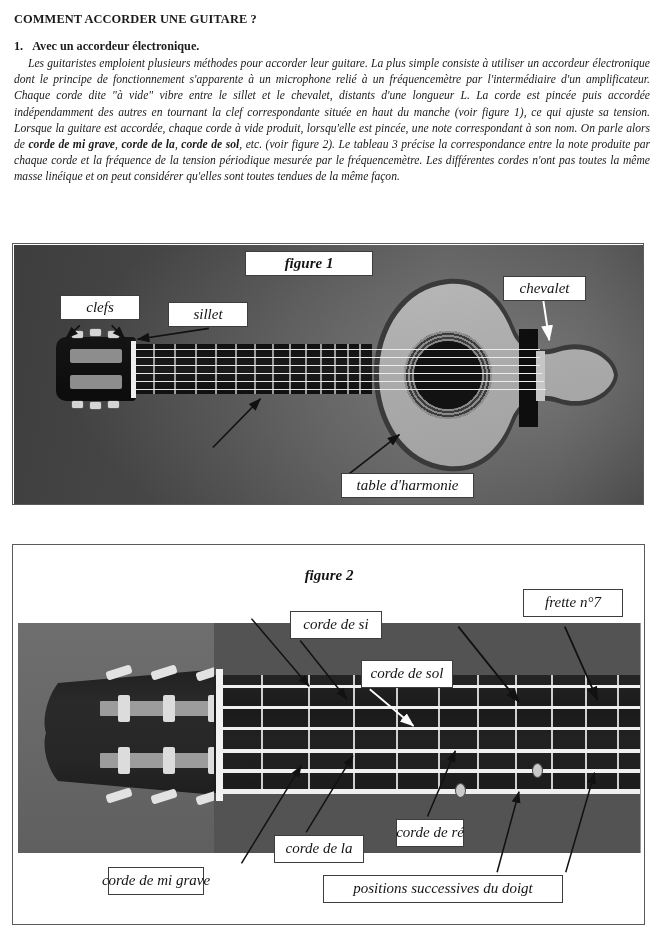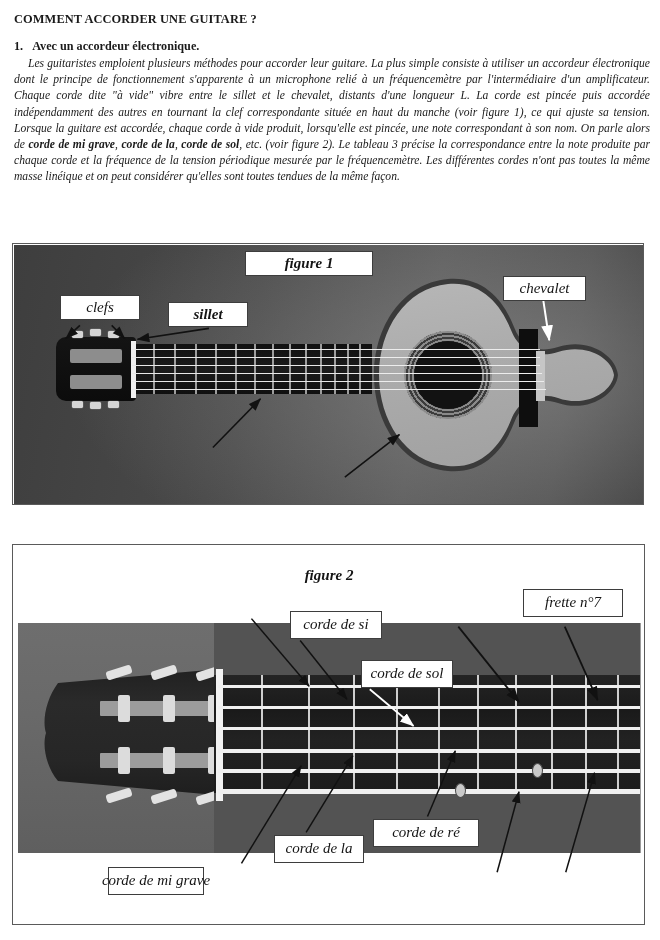--- a/index.html
+++ b/index.html
@@ -272,22 +272,23 @@
     <line x1="66" y1="82" x2="52" y2="95" stroke="#111" stroke-width="1.6" marker-end="url(#ah-dark)"></line>
     <line x1="98" y1="82" x2="111" y2="95" stroke="#111" stroke-width="1.6" marker-end="url(#ah-dark)"></line>
     <line x1="196" y1="85" x2="124" y2="96" stroke="#111" stroke-width="1.6" marker-end="url(#ah-dark)"></line>
     <line x1="200" y1="205" x2="248" y2="156" stroke="#111" stroke-width="1.6" marker-end="url(#ah-dark)"></line>
     <line x1="533" y1="57" x2="539" y2="97" stroke="#ffffff" stroke-width="2" marker-end="url(#ah-white)"></line>
     <line x1="333" y1="235" x2="388" y2="192" stroke="#111" stroke-width="1.6" marker-end="url(#ah-dark)"></line>
   </svg>
 
   <div class="callout figtag" style="left:232px;top:7px;width:128px;height:25px;">figure 1</div>
   <div class="callout" style="left:47px;top:51px;width:80px;height:25px;">clefs</div>
-  <div class="callout" style="left:155px;top:58px;width:80px;height:25px;font-weight:bold;">sillet</div>
+  <div class="callout" style="left:155px;top:58px;width:80px;height:25px;">sillet</div>
   <div class="callout" style="left:490px;top:32px;width:83px;height:25px;">chevalet</div>
+  <div class="callout" style="left:328px;top:229px;width:133px;height:25px;">table d'harmonie</div>
 </div>
 
 <div id="figure2-frame" class="figure-frame">
 
   <div id="figure2-photo" class="photo">
 
     <div class="g2-head"></div>
     <div class="g2-head-slot" style="left:82px;top:78px;width:120px;height:15px;"></div>
     <div class="g2-head-slot" style="left:82px;top:130px;width:120px;height:15px;"></div>
     <div class="g2-head-post" style="left:100px;top:72px;width:12px;height:27px;"></div>
@@ -348,17 +349,18 @@
     <line x1="447" y1="82" x2="508" y2="158" stroke="#111" stroke-width="1.8" marker-end="url(#ah2-dark)"></line>
     <line x1="554" y1="82" x2="587" y2="156" stroke="#111" stroke-width="1.8" marker-end="url(#ah2-dark)"></line>
     <line x1="486" y1="329" x2="508" y2="248" stroke="#111" stroke-width="1.5" marker-end="url(#ah2-dark)"></line>
     <line x1="555" y1="329" x2="584" y2="229" stroke="#111" stroke-width="1.5" marker-end="url(#ah2-dark)"></line>
   </svg>
 
   <div class="callout figtag noborder" style="left:268px;top:22px;width:96px;height:18px;">figure 2</div>
 
   <div class="callout" style="left:277px;top:66px;width:92px;height:28px;">corde de si</div>
   <div class="callout" style="left:348px;top:115px;width:92px;height:28px;">corde de sol</div>
-  <div class="callout" style="left:360px;top:274px;width:106px;height:28px;">corde de ré</div>
+  <div class="callout" style="left:383px;top:274px;width:68px;height:28px;">corde de ré</div>
   <div class="callout" style="left:261px;top:290px;width:90px;height:28px;">corde de la</div>
   <div class="callout" style="left:95px;top:322px;width:96px;height:28px;">corde de mi grave</div>
   <div class="callout" style="left:510px;top:44px;width:100px;height:28px;">frette n°7</div>
+  <div class="callout" style="left:310px;top:330px;width:240px;height:28px;">positions successives du doigt</div>
 </div>
 
 </body></html>

